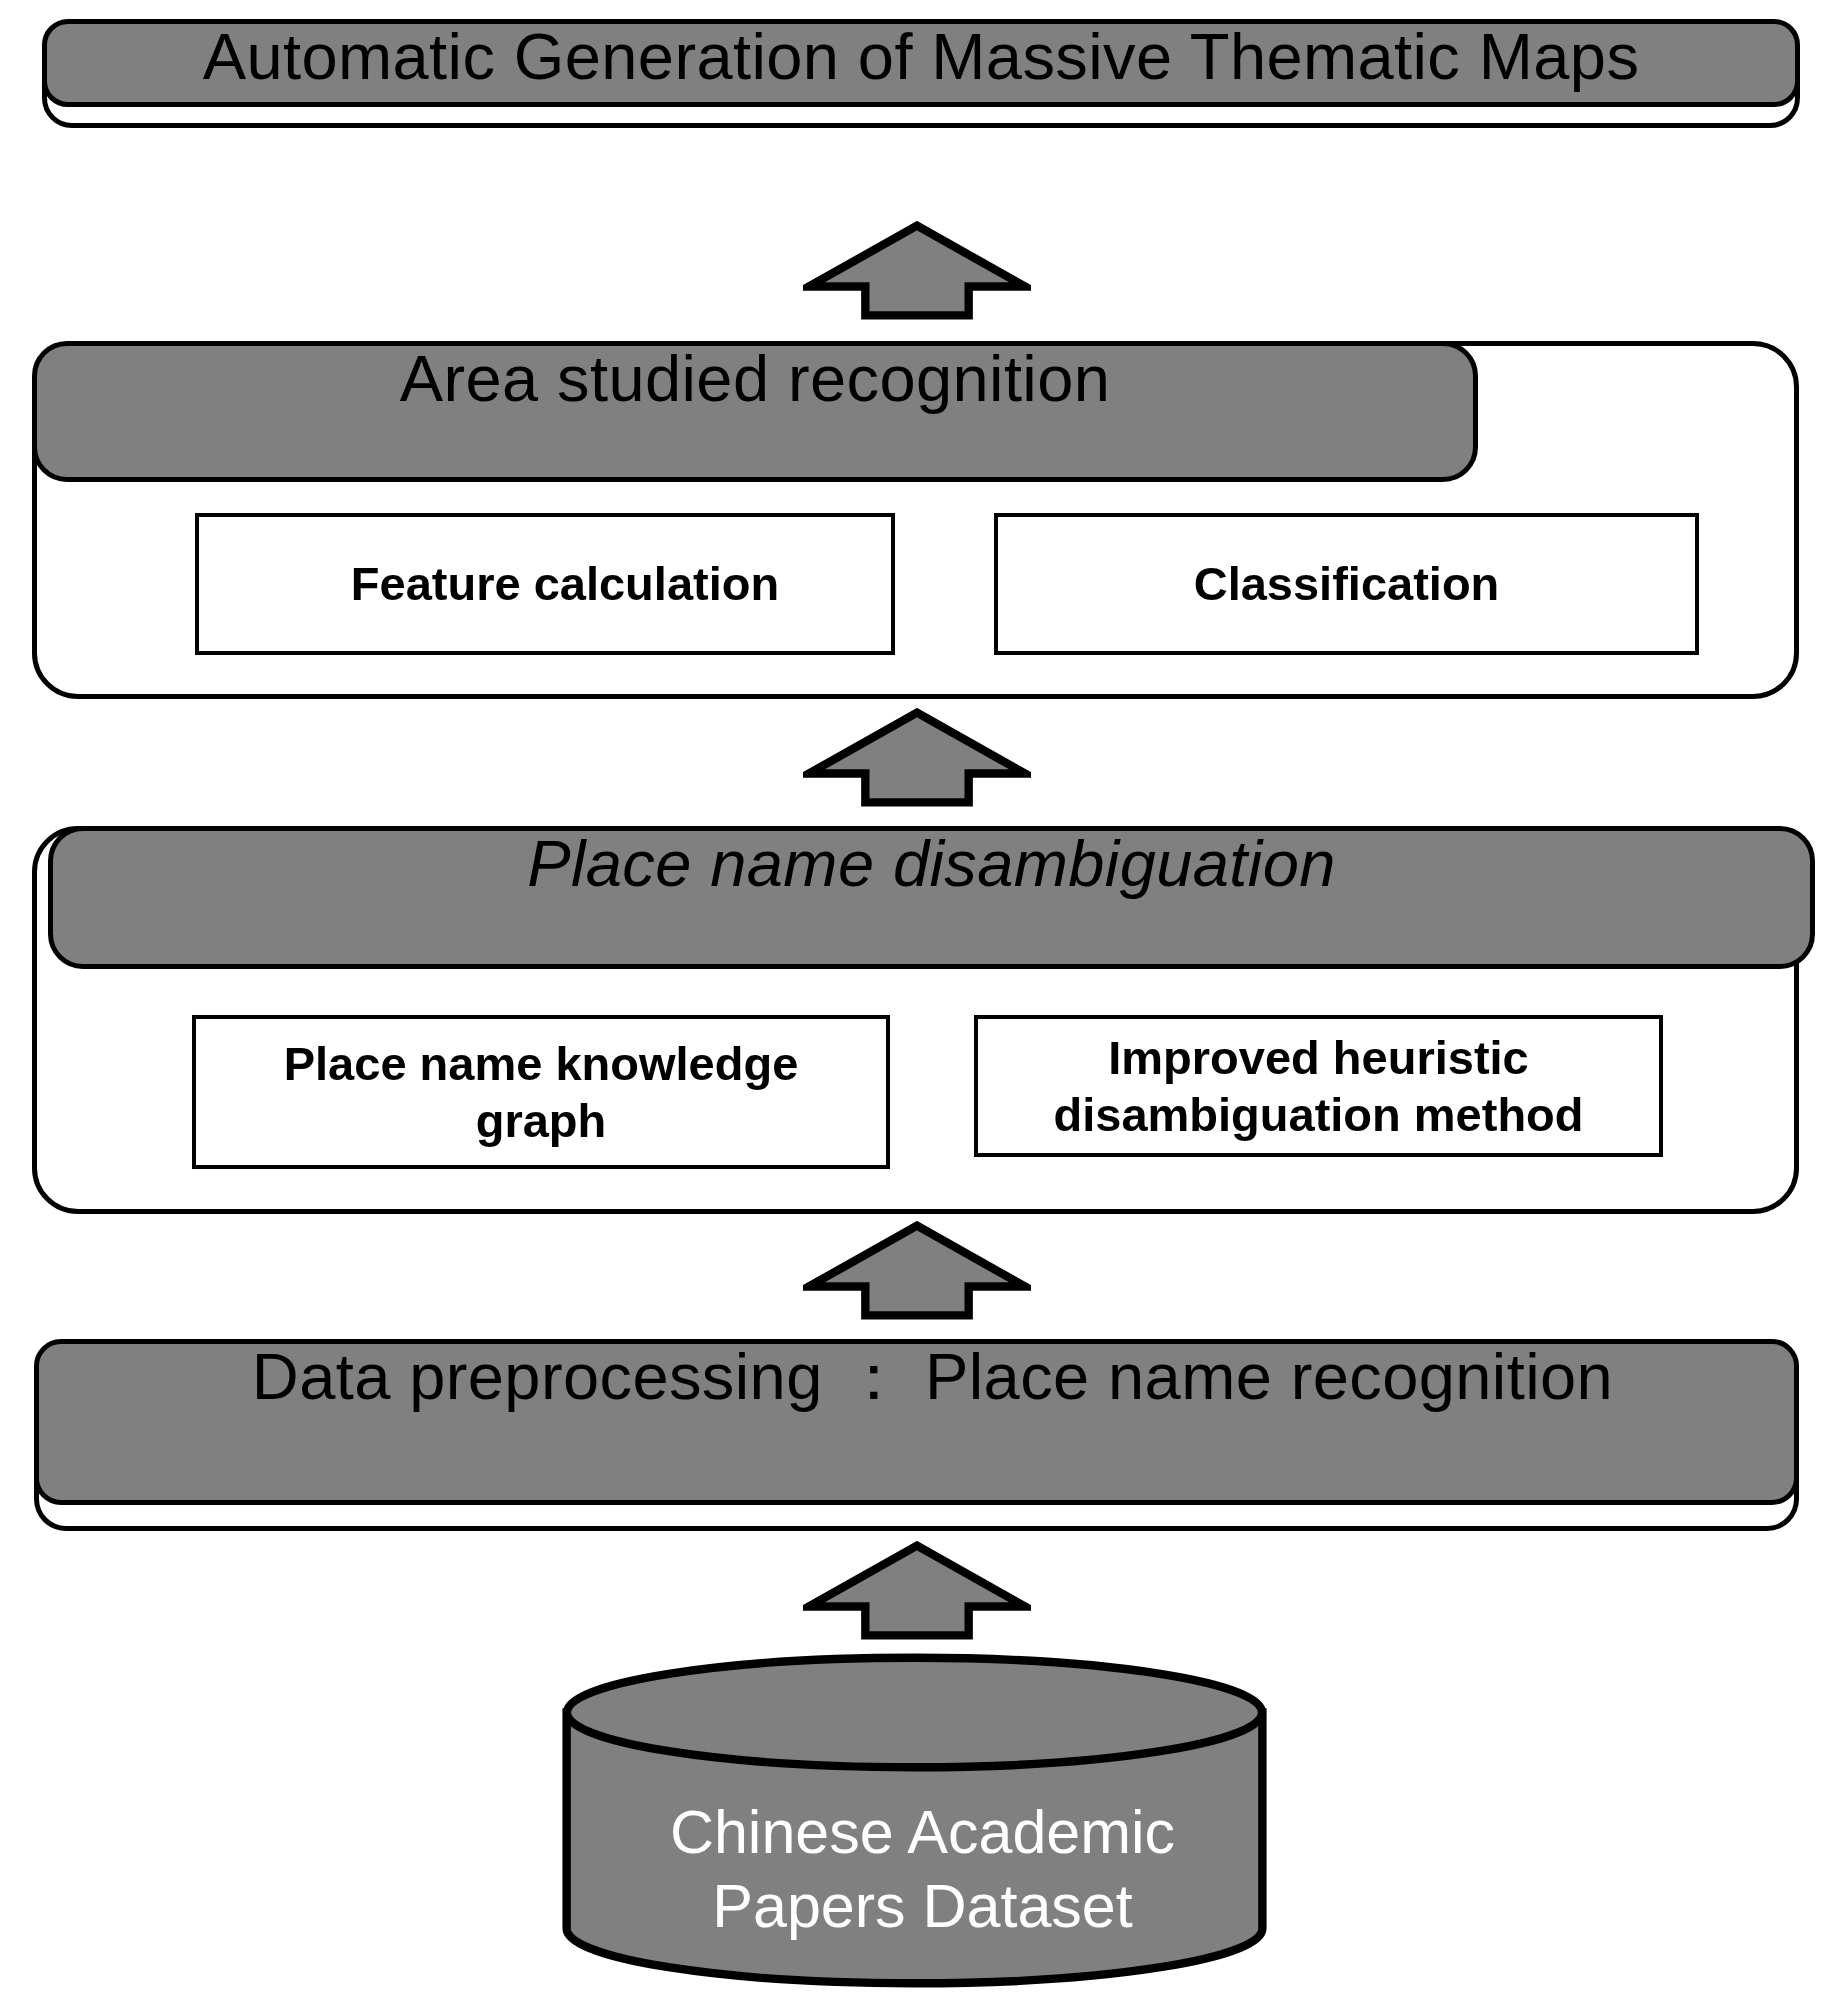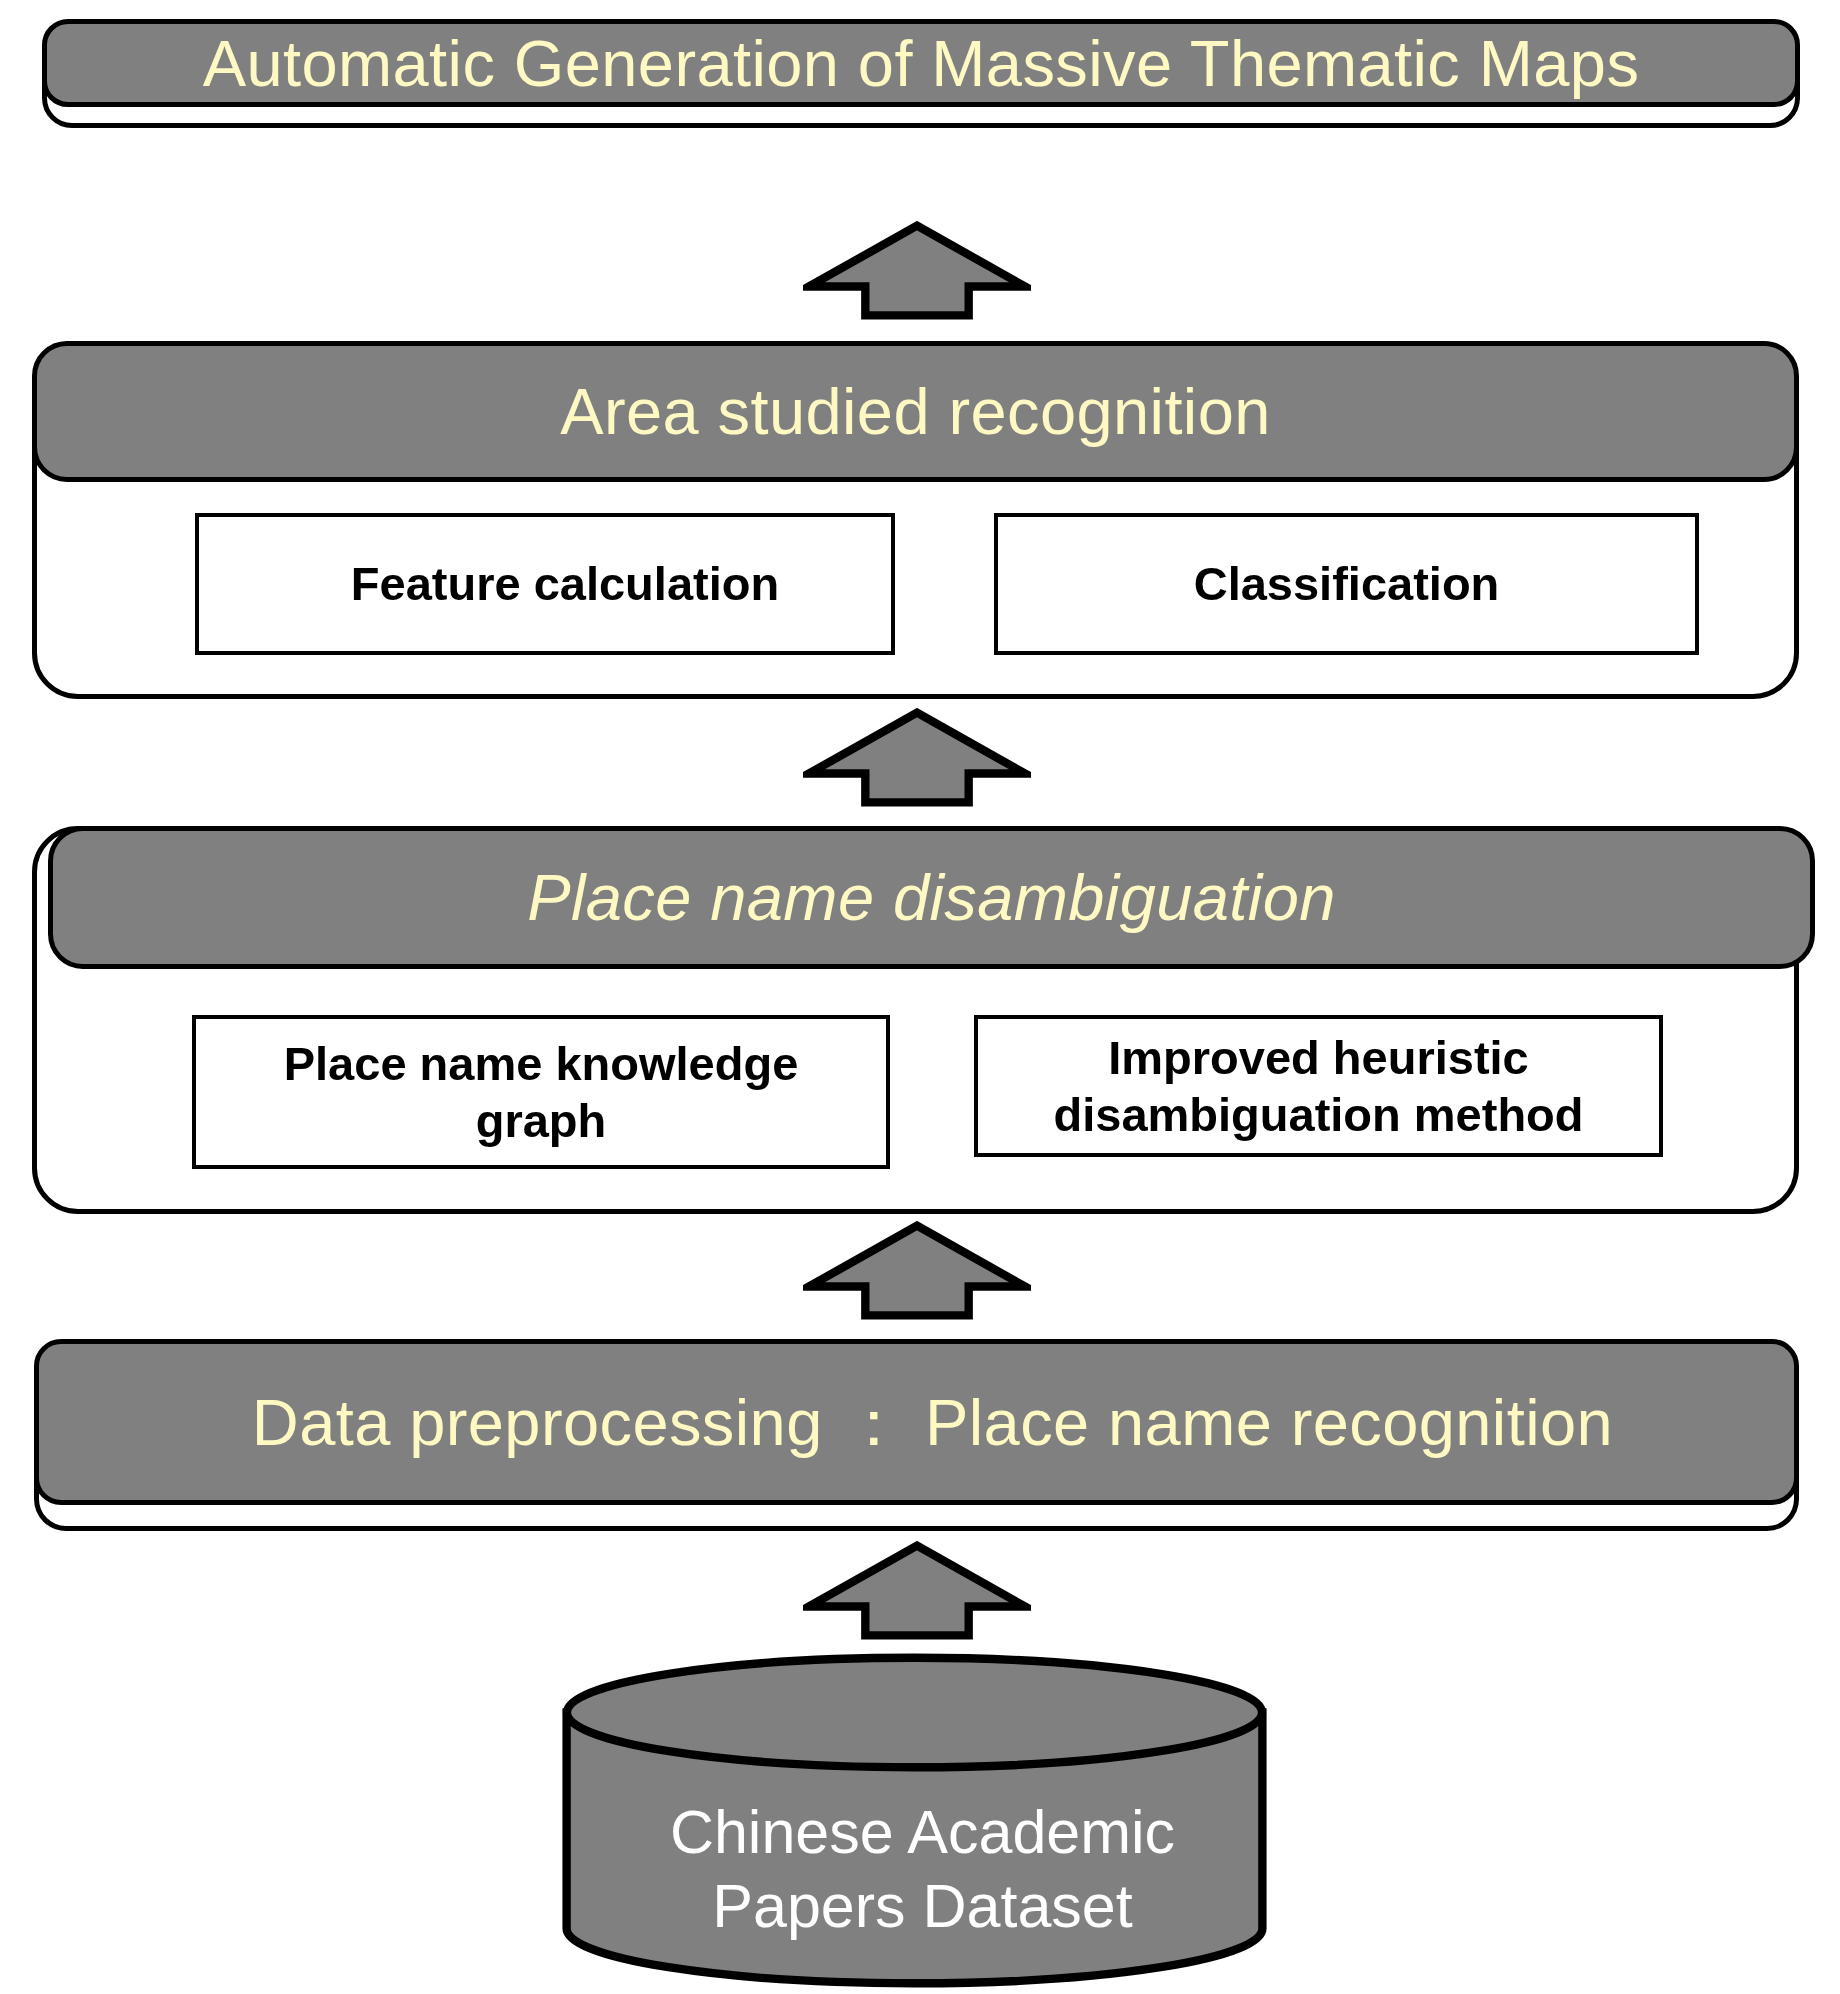--- a/index.html
+++ b/index.html
@@ -25,23 +25,22 @@
   }
 
   
   .card-header {
     position: absolute;
     box-sizing: border-box;
     background: #808080;
     border: 5.3px solid #000000;
     border-radius: 35px;
     display: flex;
-    align-items: center;
     justify-content: center;
-    color: #fef9c3;
+    color: #000000;
     white-space: nowrap;
   }
 
   .header-text {
     font-size: 65px;
     font-weight: 400;
     letter-spacing: 0.4px;
     line-height: 1;
   }
 
@@ -97,21 +96,21 @@
 </div>
 
 <div class="arrow" style="left:803px; top:221px; width:228px; height:99px;">
   <svg width="228" height="99" viewBox="0 0 300 130">
     <polygon points="150,6 292,86 218,86 218,124 82,124 82,86 8,86" fill="#808080" stroke="#000000" stroke-width="11" stroke-linejoin="miter"></polygon>
   </svg>
 </div>
 
 <div class="card" style="left:32px; top:341px; width:1767px; height:358px;">
 </div>
-<div class="card-header" style="left:32px; top:341px; width:1767px; height:141px;">
+<div class="card-header" style="left:32px; top:341px; width:1446px; height:141px;">
   <span class="header-text">Area studied recognition</span>
 </div>
 <div class="inner-box" style="left:195px; top:513px; width:700px; height:142px;padding-left:40px;">
   <span class="inner-text">Feature calculation</span>
 </div>
 <div class="inner-box" style="left:994px; top:513px; width:705px; height:142px;">
   <span class="inner-text">Classification</span>
 </div>
 
 <div class="arrow" style="left:803px; top:708px; width:228px; height:99px;">

